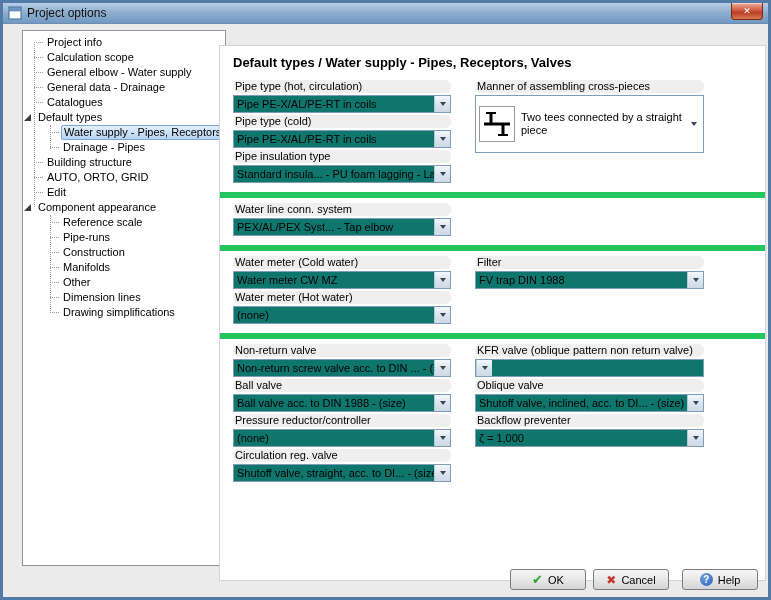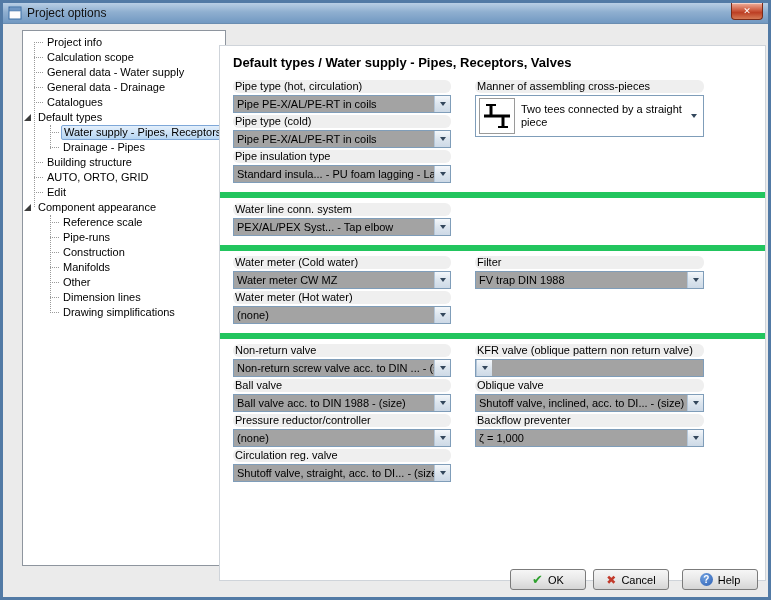--- a/index.html
+++ b/index.html
@@ -33,27 +33,27 @@
   .mainpanel { position: absolute; left: 216px; top: 42px; width: 547px; height: 536px; background: #fff; border: 1px solid #cfd4da; overflow: hidden; }
   .main-title { font-size: 13px; font-weight: bold; padding: 9px 13px 5px; color: #000; }
   .section { padding: 5px 13px 7px; }
   .section.bordered { border-top: 6px solid #22c55e; }
   .cols { display: flex; }
   .col-l { width: 218px; flex: none; }
   .col-r { width: 229px; flex: none; margin-left: 24px; }
 
   .fg { margin-bottom: 2px; }
   .flabel { font-size: 11px; line-height: 13px; background: #efefef; padding: 0 2px; margin-bottom: 2px; white-space: nowrap; overflow: hidden; border-radius: 6px; }
-  .combo { height: 18px; border: 1px solid #7f9db9; background: #a3a3a3; display: flex; align-items: center; cursor: pointer; }
+  .combo { height: 18px; border: 1px solid #7f9db9; background: #0f766e; display: flex; align-items: center; cursor: pointer; }
   .cval { flex: 1; font-size: 11px; padding: 0 3px; white-space: nowrap; overflow: hidden; color: #000; }
   .cbtn { width: 16px; height: 16px; border-left: 1px solid #b4c6d8; background: linear-gradient(#f4f7fa, #dce5ee 50%, #cdd9e6); display: flex; align-items: center; justify-content: center; flex: none; }
   .tri { width: 0; height: 0; border-left: 3px solid transparent; border-right: 3px solid transparent; border-top: 4px solid #33475c; }
 
   
-  .mbox { height: 42px; border: 1px solid #7f9db9; background: #fff; display: flex; align-items: center; padding: 3px 6px 3px 3px; cursor: pointer; }
+  .mbox { height: 58px; border: 1px solid #7f9db9; background: #fff; display: flex; align-items: center; padding: 3px 6px 3px 3px; cursor: pointer; }
   .micon { width: 36px; height: 36px; border: 1px solid #9a9a9a; flex: none; background: #fff; }
   .mtext { flex: 1; font-size: 11px; line-height: 13px; padding: 0 6px; color: #000; }
 
   
   .buttonbar { position: absolute; right: 10px; bottom: 7px; display: flex; gap: 7px; align-items: center; }
   .btn { width: 76px; height: 21px; display: flex; align-items: center; justify-content: center; gap: 5px;
     font-size: 11px; font-family: inherit; color: #000;
     background: linear-gradient(#f6f6f6, #eaeaea 45%, #d5d5d5); border: 1px solid #7b7b7b; border-radius: 3px; cursor: pointer; }
   .btn-help { margin-left: 6px; }
   .ic-check { color: #2ea12e; font-size: 13px; font-weight: bold; line-height: 1; }
@@ -86,21 +86,21 @@
     <div class="trow lvl0">
         <span class="conn"></span>
         <span class="tlabel">Project info</span>
       </div>
     <div class="trow lvl0">
         <span class="conn"></span>
         <span class="tlabel">Calculation scope</span>
       </div>
     <div class="trow lvl0">
         <span class="conn"></span>
-        <span class="tlabel">General data - Water supply</span>
+        <span class="tlabel">General elbow - Water supply</span>
       </div>
     <div class="trow lvl0">
         <span class="conn"></span>
         <span class="tlabel">General data - Drainage</span>
       </div>
     <div class="trow lvl0">
         <span class="conn"></span>
         <span class="tlabel">Catalogues</span>
       </div>
     <div class="trow exp">

